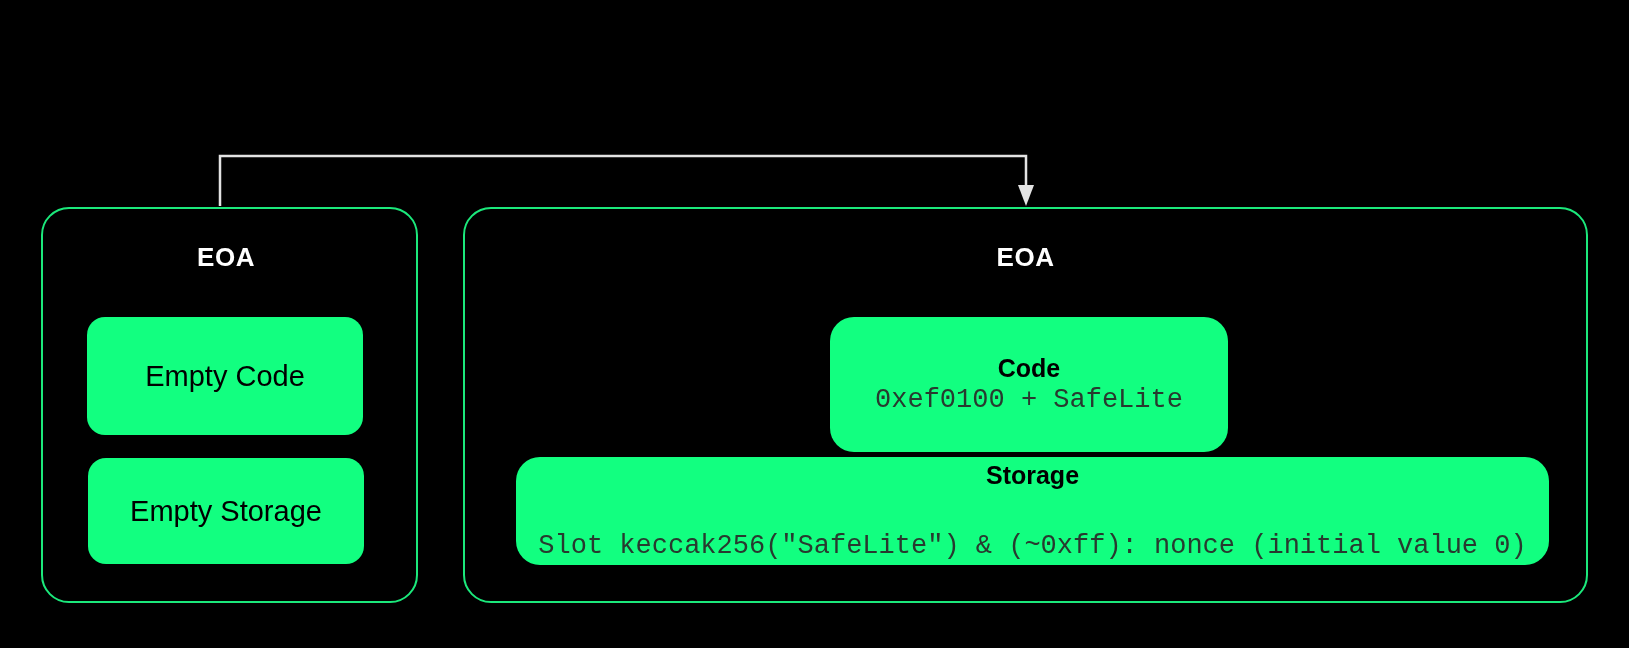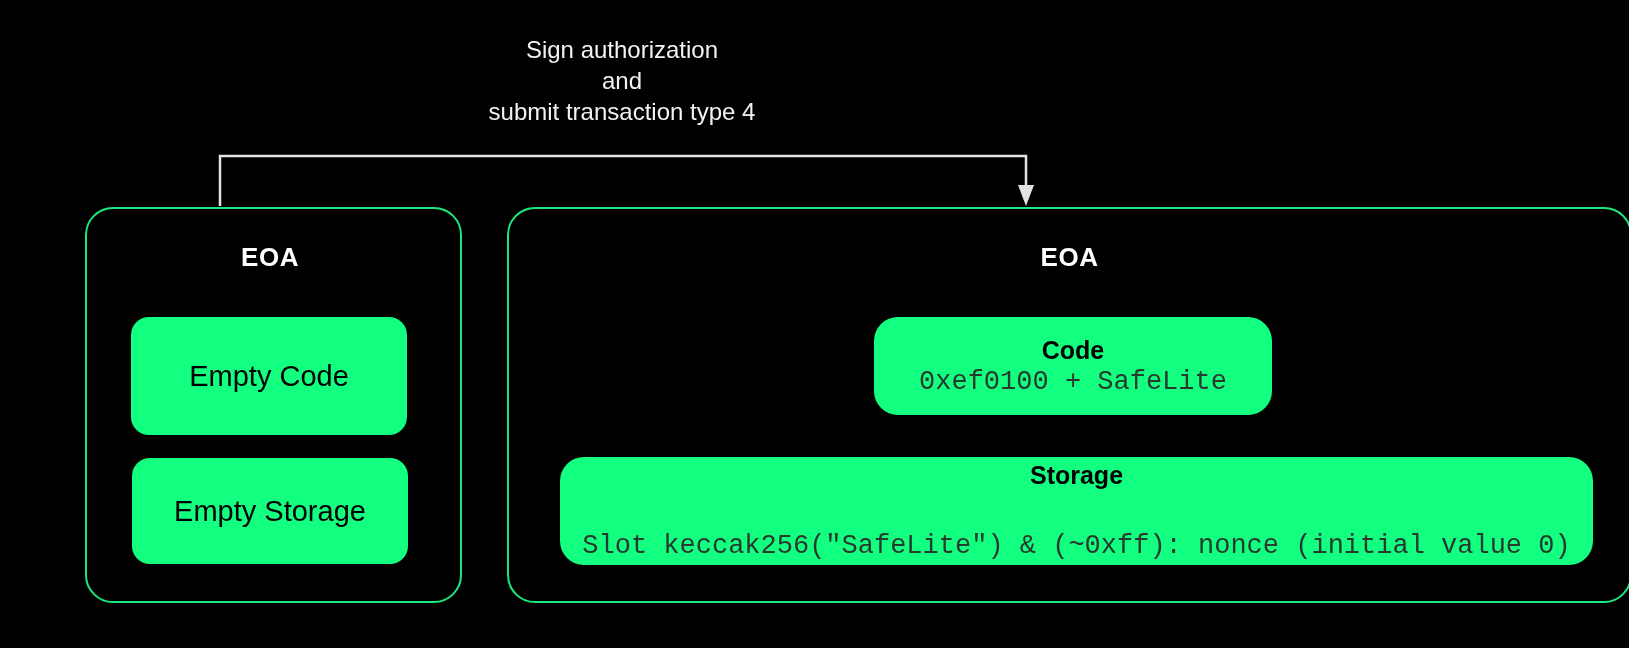--- a/index.html
+++ b/index.html
@@ -28,21 +28,20 @@
     position:absolute;left:0;top:0;width:1629px;height:648px;
     pointer-events:none;
   }
   .flow-arrow .stroke{fill:none;stroke:var(--arrow);stroke-width:2.5;}
   .flow-arrow .head{fill:var(--arrow);stroke:none;}
   .outer-box{
     position:absolute;top:207px;height:396px;
     border:2px solid var(--outline);
     border-radius:28px;box-sizing:border-box;
     background:transparent;
-    margin-left:44px;
   }
   .outer-box.left{left:41px;width:377px;}
   .outer-box.right{left:463px;width:1125px;}
   .eoa-title{
     position:absolute;top:33px;left:0;width:100%;
     text-align:center;color:#FFFFFF;
     font-size:26px;font-weight:700;letter-spacing:0.5px;
   }
   .outer-box.left .eoa-title{left:45px;width:276px;}
   .pill{
@@ -50,40 +49,35 @@
     background:var(--green);
     color:var(--boxtext);
     display:flex;flex-direction:column;
     justify-content:center;align-items:center;
     box-sizing:border-box;
   }
   .pill.simple{border-radius:18px;font-size:29px;font-weight:500;}
   .pill.labeled{border-radius:24px;}
   .pill-empty-code{left:44px;top:108px;width:276px;height:118px;}
   .pill-empty-storage{left:45px;top:249px;width:276px;height:106px;}
-  .pill-code{left:365px;top:108px;width:398px;height:98px;}
+  .pill-code{left:365px;top:108px;width:398px;height:135px;}
   .pill-storage{left:51px;top:248px;width:1033px;height:108px;gap:39px;}
   .pill-title{font-size:25px;font-weight:700;line-height:32px;}
   .pill-mono{
     font-family:Liberation Mono, monospace;
     font-size:27px;line-height:33px;
     color:var(--monotext);
     white-space:nowrap;
   }
 </style>
 </head>
 <body>
 
 <div id="canvas">
 
-  <div class="arrow-label">
-    <div>Sign authorization</div>
-    <div>and</div>
-    <div>submit transaction type 4</div>
-  </div>
 
   <svg class="flow-arrow" viewBox="0 0 1629 648" xmlns="http://www.w3.org/2000/svg">
     <polyline class="stroke" points="220,206 220,156 1026,156 1026,188"></polyline>
     <polygon class="head" points="1026,206 1018,185 1034,185"></polygon>
   </svg>
 
   <div class="outer-box left">
     <div class="eoa-title">EOA</div>
     <div class="pill simple pill-empty-code">
       <span>Empty Code</span>

